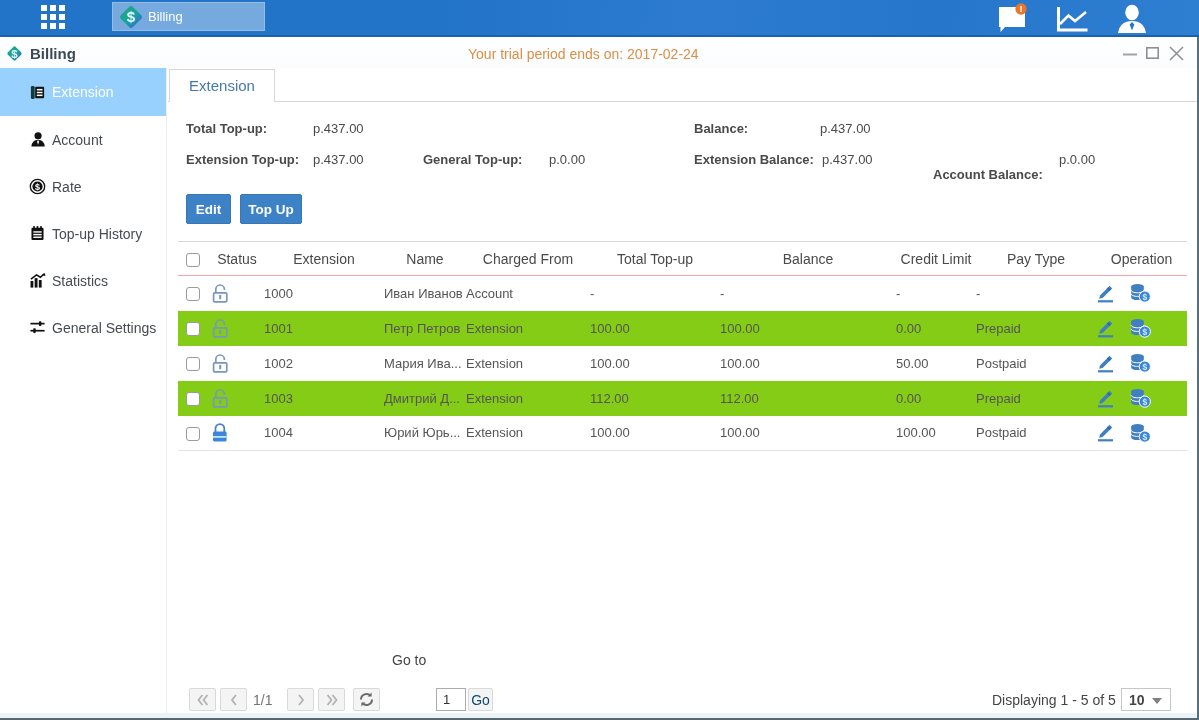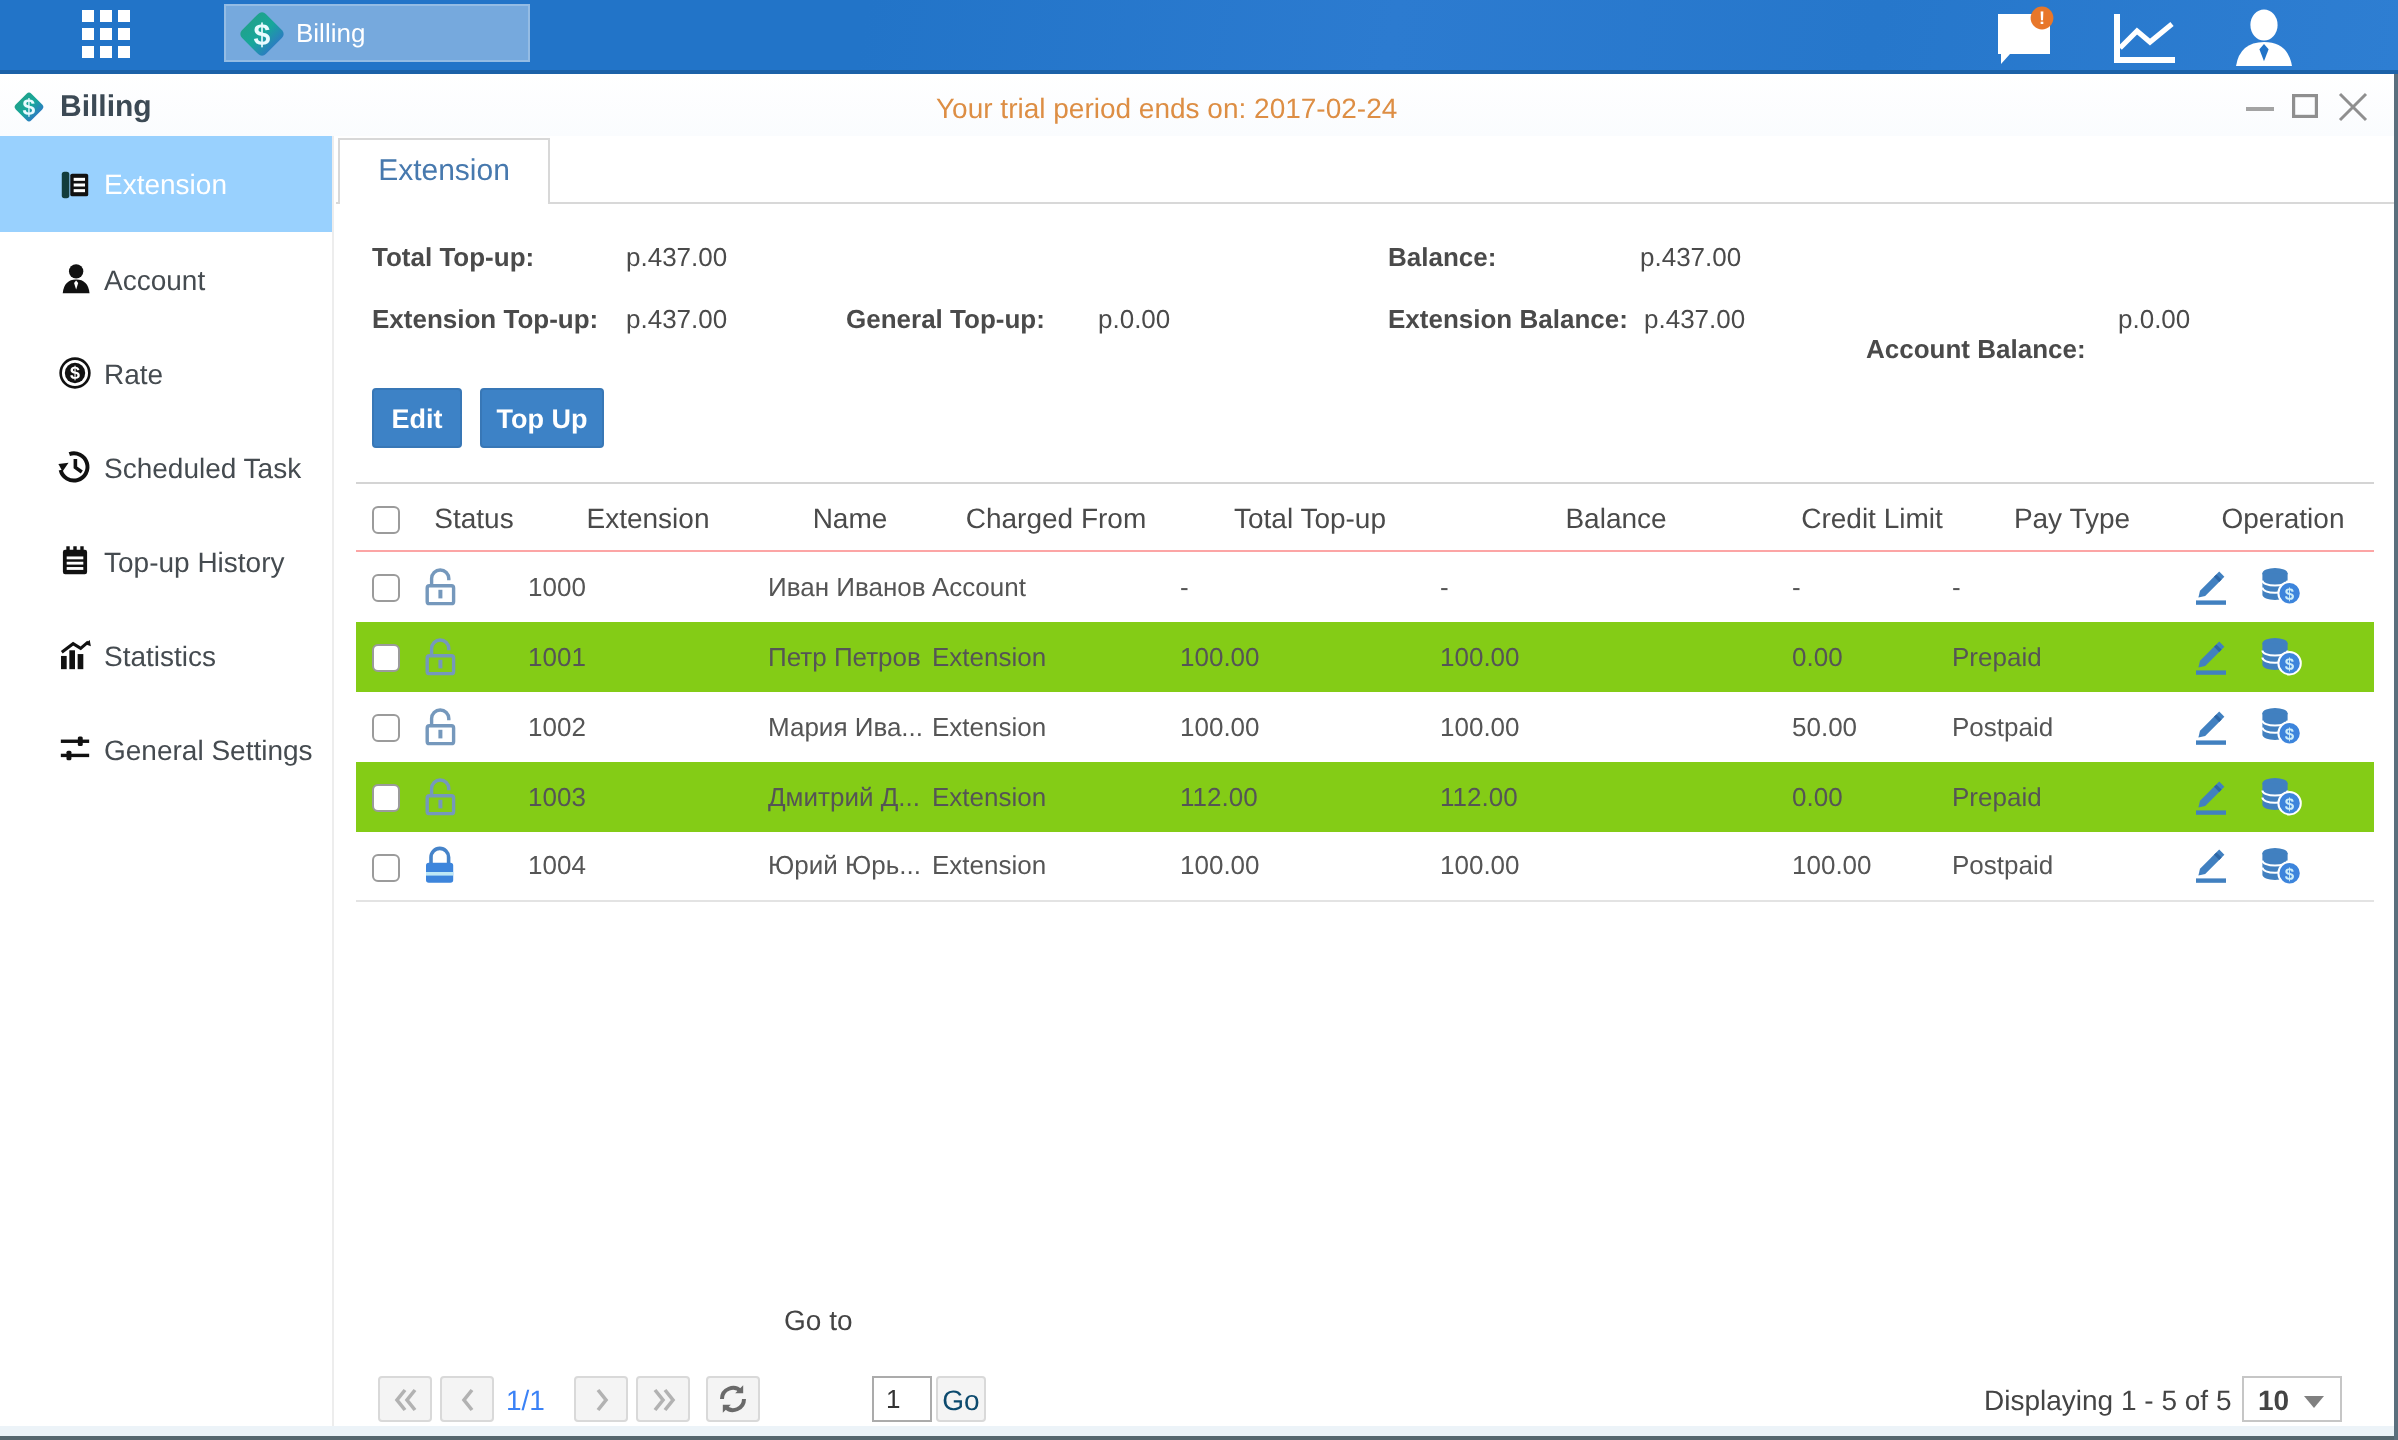--- a/index.html
+++ b/index.html
@@ -149,25 +149,20 @@
   <div class="mitem"><svg class="mic" viewBox="0 0 18 18">
         <circle cx="9.6" cy="5" r="3.8" fill="#111"></circle>
         <path d="M2.5 16.5 q0.8-7.2 7.1-7.2 q6.3 0 7.1 7.2 z" fill="#111"></path>
         <path d="M9.6 9.8 l-1.1 1.3 l1.1 3.4 l1.1-3.4 z" fill="#fff"></path>
       </svg>Account</div>
   <div class="mitem"><svg class="mic" viewBox="0 0 18 18">
         <circle cx="9" cy="9" r="7.6" fill="none" stroke="#111" stroke-width="1.4"></circle>
         <circle cx="9" cy="9" r="5.4" fill="#111"></circle>
         <text x="9" y="12.4" font-size="9.5" font-weight="bold" fill="#fff" text-anchor="middle" font-family="Liberation Sans">$</text>
       </svg>Rate</div>
-  <div class="mitem"><svg class="mic" viewBox="0 0 18 18">
-        <path d="M6 2.2 a7.2 7.2 0 1 1 -4.6 8.4" fill="none" stroke="#111" stroke-width="2.1"></path>
-        <path d="M0.2 7.4 l5.4-0.6 l-3.2 4.6 z" fill="#111"></path>
-        <path d="M9.2 4.8 v4.4 l3.4 2.4" stroke="#111" stroke-width="1.9" fill="none"></path>
-      </svg>Scheduled Task</div>
   <div class="mitem"><svg class="mic" viewBox="0 0 18 18">
         <rect x="2.6" y="3" width="12.8" height="13" rx="1.2" fill="#111"></rect>
         <rect x="4.4" y="1.2" width="1.8" height="3.4" fill="#111"></rect>
         <rect x="8.1" y="1.2" width="1.8" height="3.4" fill="#111"></rect>
         <rect x="11.8" y="1.2" width="1.8" height="3.4" fill="#111"></rect>
         <rect x="4.6" y="6.6" width="8.8" height="1.5" fill="#fff"></rect>
         <rect x="4.6" y="9.4" width="8.8" height="1.5" fill="#fff"></rect>
         <rect x="4.6" y="12.2" width="8.8" height="1.5" fill="#fff"></rect>
       </svg>Top-up History</div>
   <div class="mitem"><svg class="mic" viewBox="0 0 18 18">
@@ -372,21 +367,21 @@
 <div class="pbtn" style="left:189px;width:27px">
     <svg width="12" height="12" viewBox="0 0 12 12">
       <path d="M5.5 1 L1.5 6 L5.5 11 M10.5 1 L6.5 6 L10.5 11" stroke="#b2b2b2" stroke-width="1.8" fill="none"></path>
     </svg>
   </div>
 <div class="pbtn" style="left:220px;width:27px">
     <svg width="12" height="12" viewBox="0 0 12 12">
       <path d="M8 1 L4 6 L8 11" stroke="#b2b2b2" stroke-width="1.8" fill="none"></path>
     </svg>
   </div>
-<div class="ptext" style="left:253px;top:692px;color:#3b82f6">1/1</div>
+<div class="ptext" style="left:253px;top:692px;color:#737373">1/1</div>
 <div class="pbtn" style="left:287px;width:27px">
     <svg width="12" height="12" viewBox="0 0 12 12">
       <path d="M4 1 L8 6 L4 11" stroke="#b2b2b2" stroke-width="1.8" fill="none"></path>
     </svg>
   </div>
 <div class="pbtn" style="left:318px;width:27px">
     <svg width="12" height="12" viewBox="0 0 12 12">
       <path d="M1.5 1 L5.5 6 L1.5 11 M6.5 1 L10.5 6 L6.5 11" stroke="#b2b2b2" stroke-width="1.8" fill="none"></path>
     </svg>
   </div>

